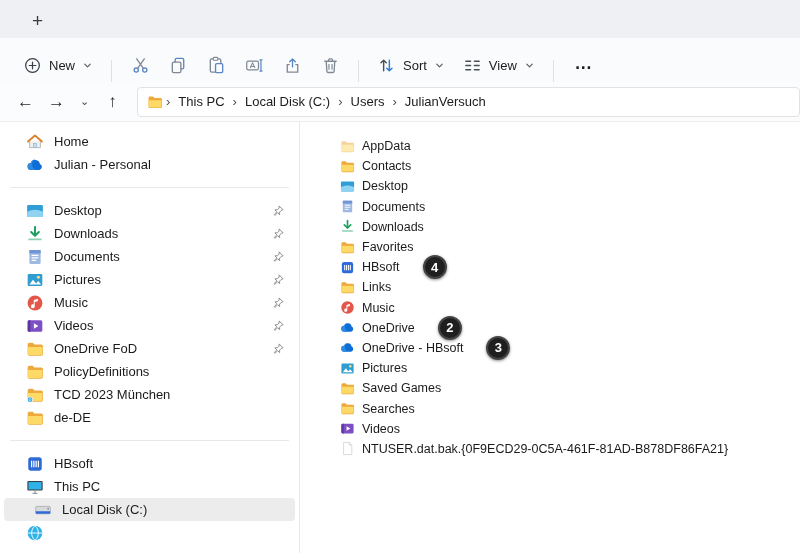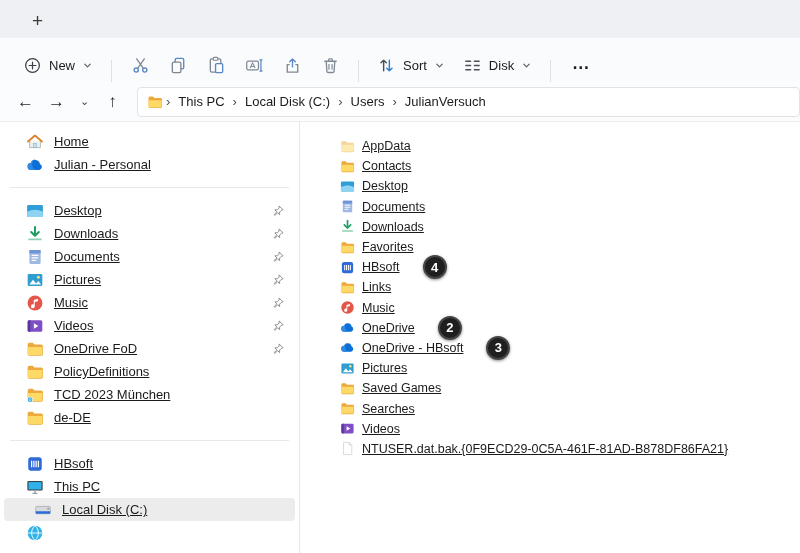--- a/index.html
+++ b/index.html
@@ -39,21 +39,21 @@
   .addressbar { height:40px; background:#fbfcfd; display:flex; align-items:center; padding:0 0 0 10px; border-bottom:1px solid #ededed; }
   .nav-btn { width:31px; text-align:center; font-size:17px; color:#2a2a2a; border:none; background:transparent; padding:4px 0; }
   .nav-chev { font-size:11px; color:#454545; width:25px; }
   .crumb-box { flex:1; height:30px; margin-left:9px; border:1px solid #e2e2e2; border-radius:4px;
                background:#fff; display:flex; align-items:center; padding:0 9px; font-size:13px; overflow:hidden; }
   .crumb { padding:3px 7px; border-radius:3px; white-space:nowrap; }
   .crumb-sep { color:#505050; font-size:13px; padding:0 1px; }
   .crumb-box .ic16 { margin-right:2px; }
 
   
-  .body { display:flex; height:431px; background:#fff;text-decoration:underline; }
+  .body { display:flex; height:431px; background:#fff; }
   .sidebar { width:300px; flex:none; border-right:1px solid #e7e7e7; padding-top:8px; overflow:hidden; }
   .side-row { height:23px; display:flex; align-items:center; gap:10px; margin:0 4px;
               padding:0 10px 0 22px; border-radius:4px; font-size:13px; }
   .side-row.indent { padding-left:30px; }
   .side-row.selected { background:#ececec; }
   .ic18 { width:18px; height:18px; flex:none; }
   .side-label { white-space:nowrap; }
   .pin { margin-left:auto; width:14px; height:14px; flex:none; }
   .side-divider { height:1px; background:#e8e8e8; margin:11px 10px; }
 
@@ -155,21 +155,21 @@
             <path d="M3 4.5 6 7.5 9 4.5" fill="none" stroke="#5a5f66" stroke-width="1.3" stroke-linecap="round" stroke-linejoin="round"></path>
           </svg>
         </span>
     </button>
     <button class="tb-btn">
       <span class="tb-ic">
           <svg viewBox="0 0 20 20">
             <path d="M3 5.5h5M3 10h5M3 14.5h5M12 5.5h5M12 10h5M12 14.5h5" stroke="#4a4f57" stroke-width="1.5" stroke-linecap="round"></path>
           </svg>
         </span>
-      <span>Disk</span>
+      <span>View</span>
       <span class="chev">
           <svg viewBox="0 0 12 12">
             <path d="M3 4.5 6 7.5 9 4.5" fill="none" stroke="#5a5f66" stroke-width="1.3" stroke-linecap="round" stroke-linejoin="round"></path>
           </svg>
         </span>
     </button>
     <div class="tb-sep"></div>
     <button class="tb-btn tb-more">⋯</button>
   </div>
 

